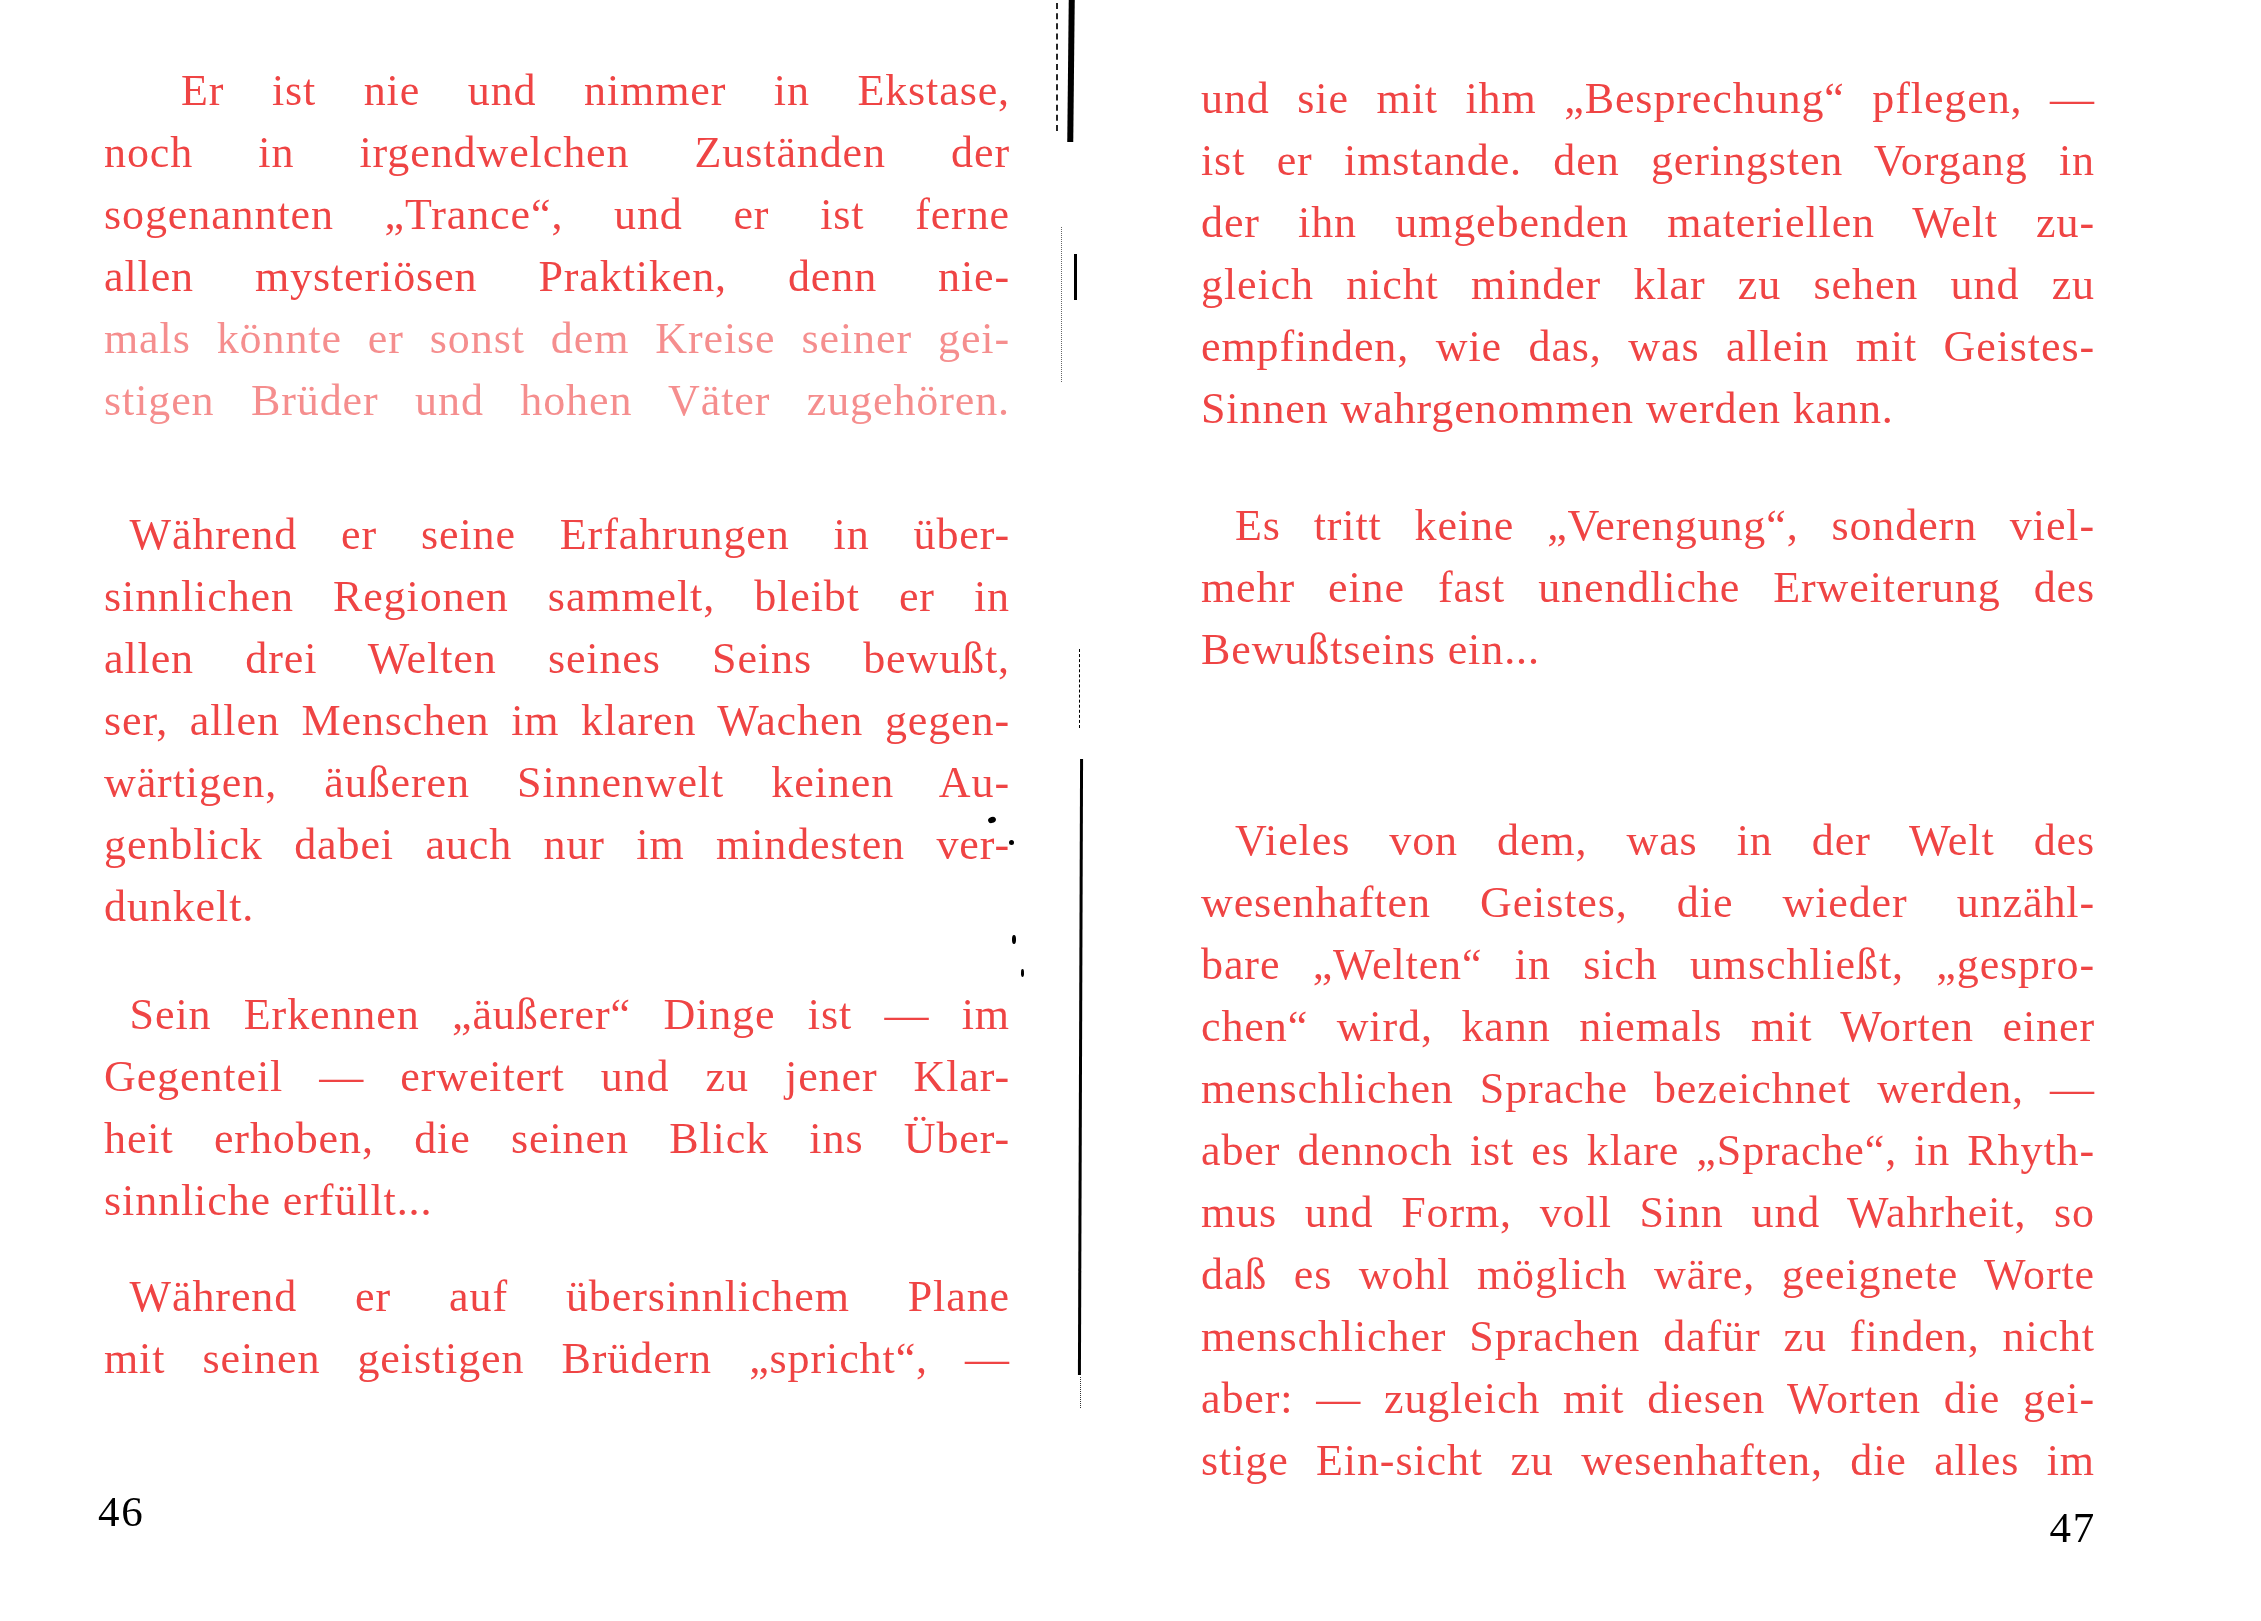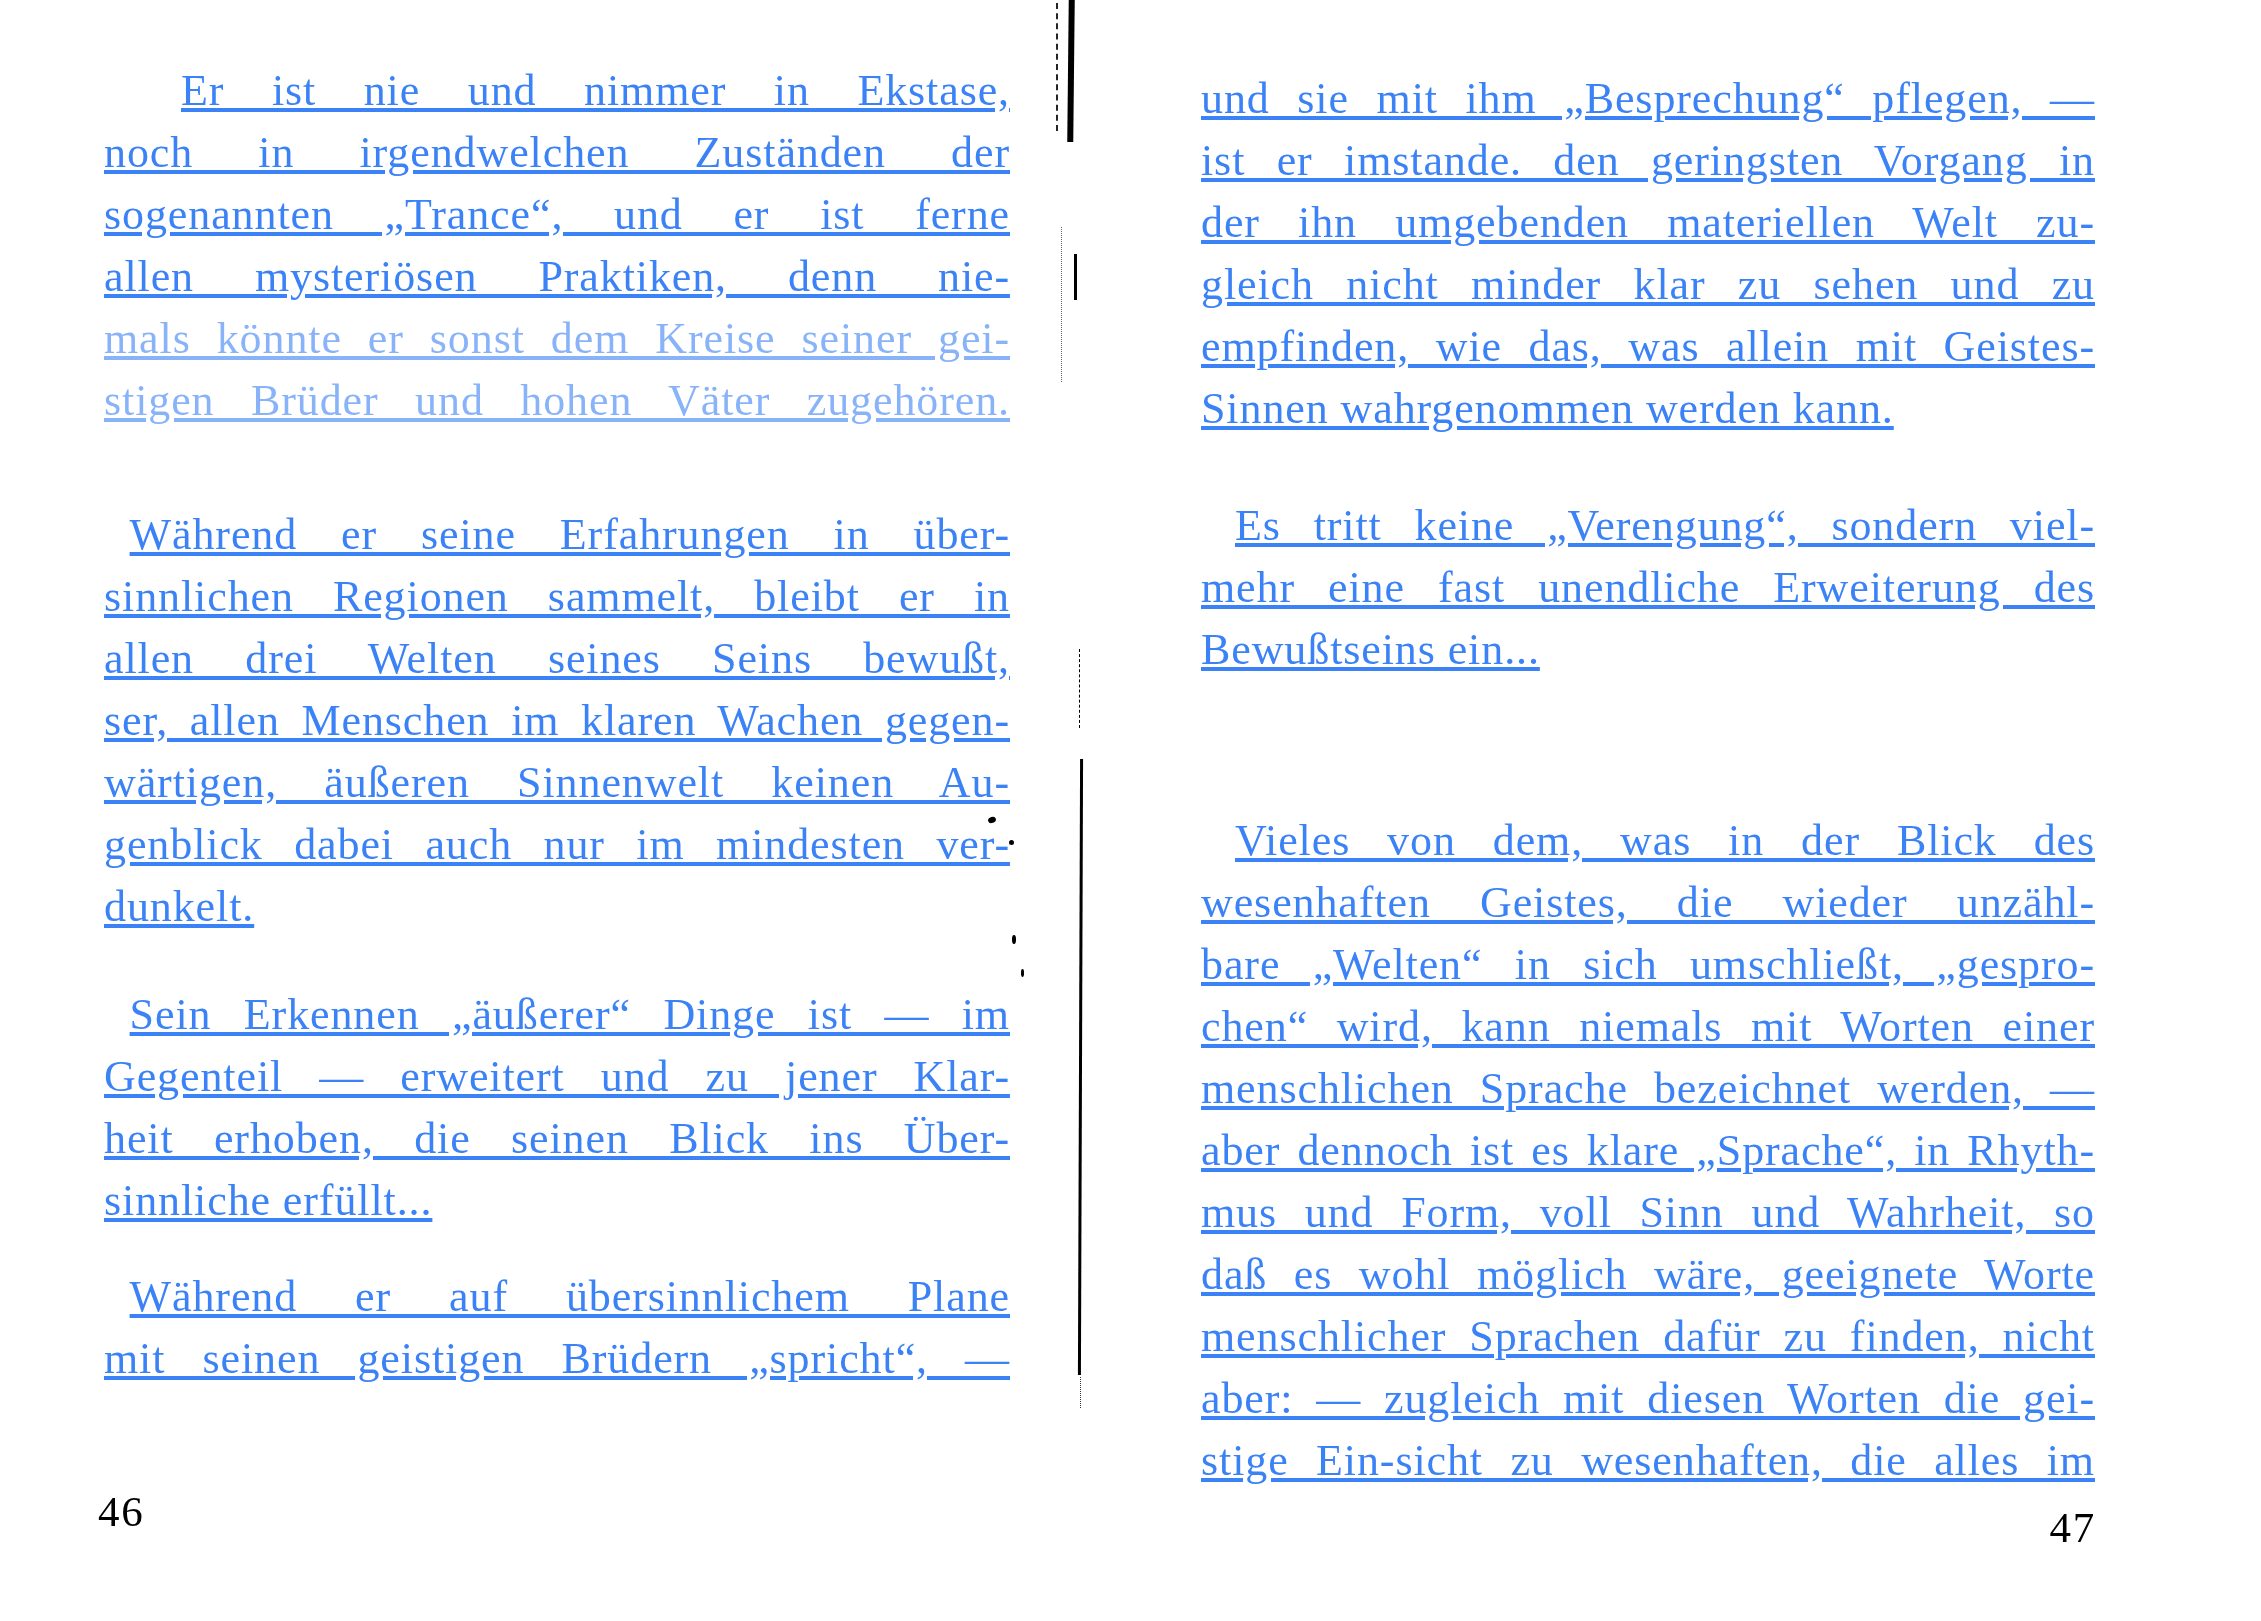--- a/index.html
+++ b/index.html
@@ -18,22 +18,21 @@
   .col { position: absolute; top: 0; }
   .col-left  { left: 104px;  width: 906px; }
   .col-right { left: 1201px; width: 894px; }
 
   .paragraph { margin: 0; }
   .line {
     font-size: 44px;
     line-height: 62px;
     letter-spacing: 0.9px;
     white-space: normal;
-    color: #3b82f6;
-    text-decoration: underline;
+    color: #ef4444;
   }
   .just { text-align: justify; text-align-last: justify; }
   .left { text-align: left; }
   .degraded { opacity: 0.60; filter: blur(0.3px); }
 
   .col-left  .indent { padding-left: 25.6px; }
   .col-left  .para-0 .indent { padding-left: 77px; }
   .col-right .indent { padding-left: 34px; }
 
   
@@ -110,21 +109,21 @@
         <div class="line just">gleich nicht minder klar zu sehen und zu</div>
         <div class="line just">empfinden, wie das, was allein mit Geistes-</div>
         <div class="line left">Sinnen wahrgenommen werden kann.</div>
       </div>
       <div class="paragraph para-1">
         <div class="line just indent">Es tritt keine „Verengung“, sondern viel-</div>
         <div class="line just">mehr eine fast unendliche Erweiterung des</div>
         <div class="line left">Bewußtseins ein...</div>
       </div>
       <div class="paragraph para-2">
-        <div class="line just indent">Vieles von dem, was in der Blick des</div>
+        <div class="line just indent">Vieles von dem, was in der Welt des</div>
         <div class="line just">wesenhaften Geistes, die wieder unzähl-</div>
         <div class="line just">bare „Welten“ in sich umschließt, „gespro-</div>
         <div class="line just">chen“ wird, kann niemals mit Worten einer</div>
         <div class="line just">menschlichen Sprache bezeichnet werden, —</div>
         <div class="line just">aber dennoch ist es klare „Sprache“, in Rhyth-</div>
         <div class="line just">mus und Form, voll Sinn und Wahrheit, so</div>
         <div class="line just">daß es wohl möglich wäre, geeignete Worte</div>
         <div class="line just">menschlicher Sprachen dafür zu finden, nicht</div>
         <div class="line just">aber: — zugleich mit diesen Worten die gei-</div>
         <div class="line just">stige Ein-sicht zu wesenhaften, die alles im</div>

